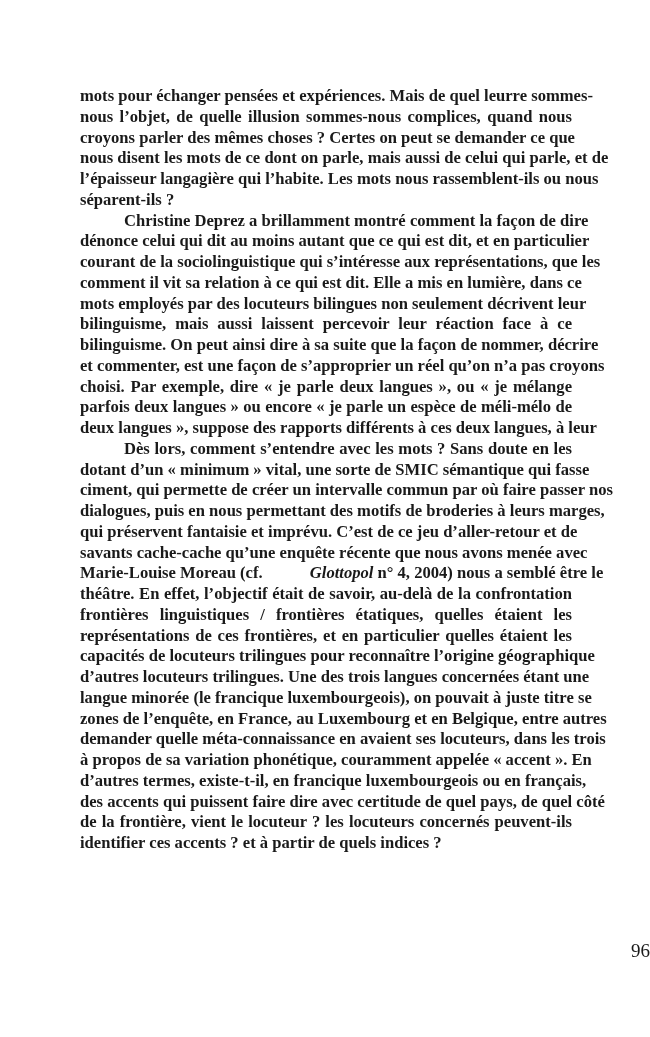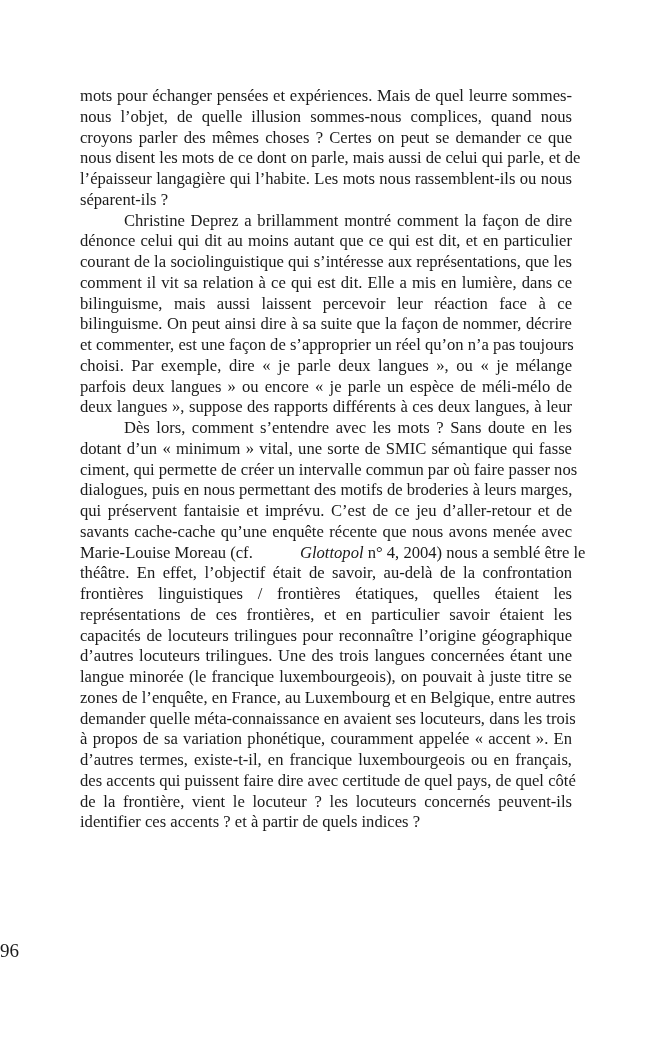--- a/index.html
+++ b/index.html
@@ -19,40 +19,41 @@
       top: 86px;
       width: 492px;
       font-family: "Liberation Serif", "DejaVu Serif", serif;
       font-size: 16.6px;
       line-height: 20.75px;
       color: #1a1a1a;
       text-align: justify;
     }
     .page p {
       margin: 0;
+      font-weight: bold;
     }
     .line {
       display: block;
       text-align: justify;
       text-align-last: justify;
       white-space: nowrap;
       overflow: visible;
     }
     .line.last {
       text-align-last: left;
     }
     .line.first-indent {
       padding-left: 44px;
     }
     .page-number {
       position: absolute;
       left: 0;
       width: 650px;
       top: 940px;
-      text-align: left;
+      text-align: right;
       font-family: "Liberation Serif", "DejaVu Serif", serif;
       font-size: 19px;
       color: #1a1a1a;
     }
     em { font-style: italic; margin-left: 43px; }
   </style>
 </head>
 <body>
 
 <div class="page">
@@ -62,38 +63,39 @@
     <span class="line">croyons parler des mêmes choses ? Certes on peut se demander ce que</span>
     <span class="line">nous disent les mots de ce dont on parle, mais aussi de celui qui parle, et de</span>
     <span class="line">l’épaisseur langagière qui l’habite. Les mots nous rassemblent-ils ou nous</span>
     <span class="line last">séparent-ils ?</span>
   </p>
   <p>
     <span class="line first-indent">Christine Deprez a brillamment montré comment la façon de dire</span>
     <span class="line">dénonce celui qui dit au moins autant que ce qui est dit, et en particulier</span>
     <span class="line">courant de la sociolinguistique qui s’intéresse aux représentations, que les</span>
     <span class="line">comment il vit sa relation à ce qui est dit. Elle a mis en lumière, dans ce</span>
+    <span class="line">mots employés par des locuteurs bilingues non seulement décrivent leur</span>
     <span class="line">bilinguisme, mais aussi laissent percevoir leur réaction face à ce</span>
     <span class="line">bilinguisme. On peut ainsi dire à sa suite que la façon de nommer, décrire</span>
-    <span class="line">et commenter, est une façon de s’approprier un réel qu’on n’a pas toujours</span>
+    <span class="line">et commenter, est une façon de s’approprier un réel qu’on n’a pas croyons</span>
     <span class="line">choisi. Par exemple, dire « je parle deux langues », ou «  je mélange</span>
     <span class="line">parfois deux langues » ou encore « je parle un espèce de méli-mélo de</span>
     <span class="line">deux langues », suppose des rapports différents à ces deux langues, à leur</span>
   </p>
   <p>
     <span class="line first-indent">Dès lors, comment s’entendre avec les mots ? Sans doute en les</span>
     <span class="line">dotant d’un « minimum » vital, une sorte de SMIC sémantique qui fasse</span>
     <span class="line">ciment, qui permette de créer un intervalle commun par où faire passer nos</span>
     <span class="line">dialogues, puis en nous permettant des motifs de broderies à leurs marges,</span>
     <span class="line">qui préservent fantaisie et imprévu. C’est de ce jeu d’aller-retour et de</span>
     <span class="line">savants cache-cache qu’une enquête récente que nous avons menée avec</span>
     <span class="line"><span>Marie-Louise Moreau (cf. </span><em>Glottopol</em><span> n° 4, 2004) nous a semblé être le</span></span>
     <span class="line">théâtre. En effet, l’objectif était de savoir, au-delà de la confrontation</span>
     <span class="line">frontières linguistiques / frontières étatiques, quelles étaient les</span>
-    <span class="line">représentations de ces frontières, et en particulier savoir étaient les</span>
+    <span class="line">représentations de ces frontières, et en particulier quelles étaient les</span>
     <span class="line">capacités de locuteurs trilingues pour reconnaître l’origine géographique</span>
     <span class="line">d’autres locuteurs trilingues. Une des trois langues concernées étant une</span>
     <span class="line">langue minorée (le francique luxembourgeois), on pouvait à juste titre se</span>
     <span class="line">zones de l’enquête, en France, au Luxembourg et en Belgique, entre autres</span>
     <span class="line">demander quelle méta-connaissance en avaient ses locuteurs, dans les trois</span>
     <span class="line">à propos de sa variation phonétique, couramment appelée « accent ». En</span>
     <span class="line">d’autres termes, existe-t-il, en francique luxembourgeois ou en français,</span>
     <span class="line">des accents qui puissent faire dire avec certitude de quel pays, de quel côté</span>
     <span class="line">de la frontière, vient le locuteur ? les locuteurs concernés peuvent-ils</span>
     <span class="line last">identifier ces accents ? et à partir de quels indices ?</span>

